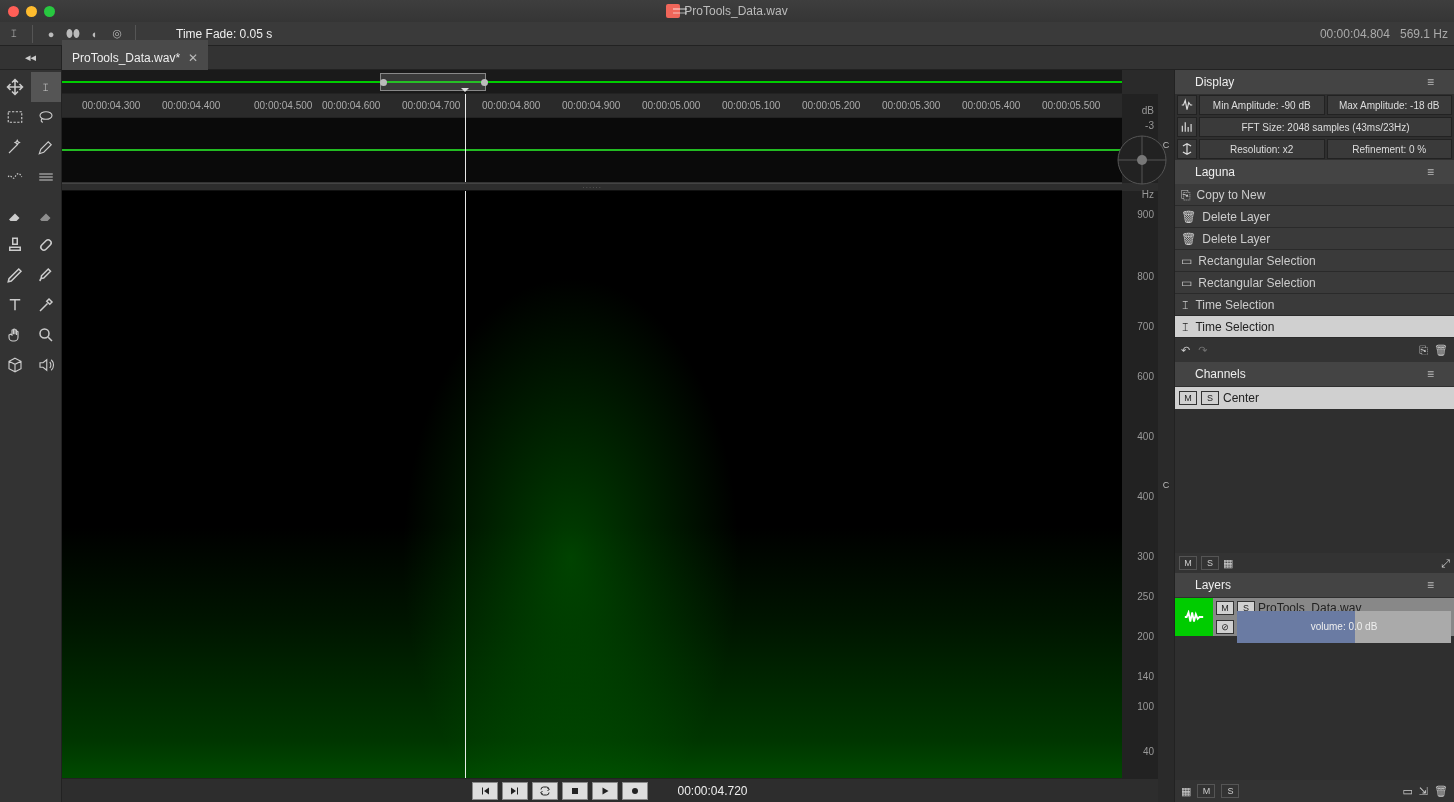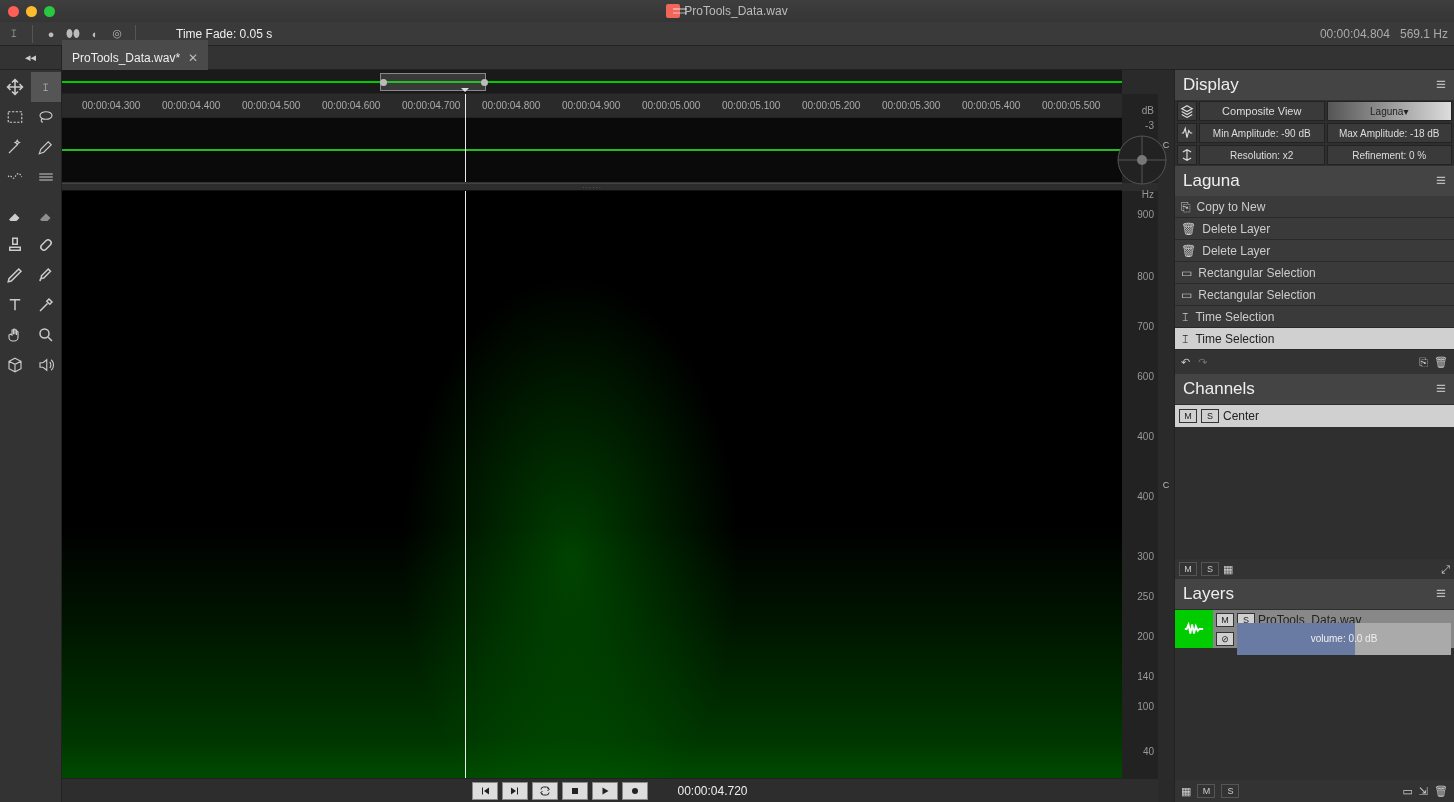--- a/index.html
+++ b/index.html
@@ -46,21 +46,21 @@
 .playhead.tri::before { content:''; position:absolute; top:-6px; left:-4px; border:4px solid transparent; border-top-color:#ddd; }
 .dbscale { width:36px; background:#222; color:#999; font-size:10px; display:flex; flex-direction:column; }
 .dbscale .cell { flex:0 0 auto; padding:2px 4px; text-align:right; }
 .hzscale { width:36px; background:#222; color:#999; font-size:10px; position:relative; }
 .hzscale .hz { position:absolute; right:4px; }
 .mini { width:16px; background:#2a2a2a; position:relative; }
 .mini .mk { position:absolute; left:2px; width:12px; height:12px; font-size:9px; color:#bbb; text-align:center; }
 .editor-row { display:flex; flex:1; min-height:0; }
 .editor-main { flex:1; display:flex; flex-direction:column; min-width:0; }
 .rpanel { width:280px; background:#2f2f2f; border-left:1px solid #222; display:flex; flex-direction:column; font-size:11px; }
-.phead { height:30px; background:#444; display:flex; align-items:center; padding:0 8px; font-size:17px; color:#eee; }
+.phead { height:24px; background:#444; display:flex; align-items:center; padding:0 20px; font-size:12px; color:#eee; }
 .phead .menu { margin-left:auto; color:#bbb; }
 .prow { height:20px; display:flex; gap:2px; margin:1px 0; padding:0 2px; align-items:center; }
 .pbtn { height:20px; background:#3a3a3a; display:flex; align-items:center; justify-content:center; border:1px solid #222; color:#ddd; cursor:pointer; }
 .pbtn.grow { flex:1; }
 .pbtn.half { flex:1; }
 .pbtn.i { width:20px; }
 .gradbtn { background: linear-gradient(90deg,#555,#ddd); color:#222; font-size:10px; }
 .hist { flex:0 0 auto; }
 .hitem { height:22px; display:flex; align-items:center; gap:6px; padding:0 6px; background:#3a3a3a; border-bottom:1px solid #2a2a2a; cursor:pointer; font-size:12px; }
 .hitem.sel { background:#d0d0d0; color:#222; }
@@ -249,21 +249,21 @@
     <div class="editor-main">
       <div class="overview">
         <div class="line"></div>
         <div class="sel" style="left:30%;width:10%;"></div>
         <div class="handle" style="left:30%;"></div>
         <div class="handle" style="left:39.5%;"></div>
       </div>
       <div class="ruler">
         <span style="left:20px">00:00:04.300</span>
         <span style="left:100px">00:00:04.400</span>
-        <span style="left:180px">00:00:04.500</span>
+        <span style="left:192px">00:00:04.500</span>
         <span style="left:260px">00:00:04.600</span>
         <span style="left:340px">00:00:04.700</span>
         <span style="left:420px">00:00:04.800</span>
         <span style="left:500px">00:00:04.900</span>
         <span style="left:580px">00:00:05.000</span>
         <span style="left:660px">00:00:05.100</span>
         <span style="left:740px">00:00:05.200</span>
         <span style="left:820px">00:00:05.300</span>
         <span style="left:900px">00:00:05.400</span>
         <span style="left:980px">00:00:05.500</span>
@@ -317,34 +317,33 @@
 
     <div class="rpanel">
 
       <div class="phead">
           <span>Display</span>
           <span class="menu">≡</span>
         </div>
       <div class="prow">
         <div class="pbtn i">
             <svg width="14" height="14" viewBox="0 0 24 24" fill="none" stroke="currentColor" stroke-width="2">
-              <path d="M12 3l9 5-9 5-9-5zM3 13l9 5 9-5M3 18l9 5 9-5"></path>
+              <path d="M3 12h3l3-8 3 16 3-12 3 4h3"></path>
             </svg>
           </div>
-        <div class="pbtn half">Composite View</div>
-        <div class="pbtn half gradbtn"><span>Laguna</span> ▾</div>
+        <div class="pbtn half small">Min Amplitude: -90 dB</div>
+        <div class="pbtn half small">Max Amplitude: -18 dB</div>
       </div>
       <div class="prow">
         <div class="pbtn i">
             <svg width="14" height="14" viewBox="0 0 24 24" fill="none" stroke="currentColor" stroke-width="2">
-              <path d="M3 12h3l3-8 3 16 3-12 3 4h3"></path>
+              <path d="M4 20V10M9 20V4M14 20V12M19 20V7"></path>
             </svg>
           </div>
-        <div class="pbtn half small">Min Amplitude: -90 dB</div>
-        <div class="pbtn half small">Max Amplitude: -18 dB</div>
+        <div class="pbtn grow small">FFT Size: 2048 samples (43ms/23Hz)</div>
       </div>
       <div class="prow">
         <div class="pbtn i">
             <svg width="14" height="14" viewBox="0 0 24 24" fill="none" stroke="currentColor" stroke-width="2">
               <path d="M12 3v18M5 7l7-4 7 4M5 17l7 4 7-4"></path>
             </svg>
           </div>
         <div class="pbtn half small">Resolution: x2</div>
         <div class="pbtn half small">Refinement: 0 %</div>
       </div>

